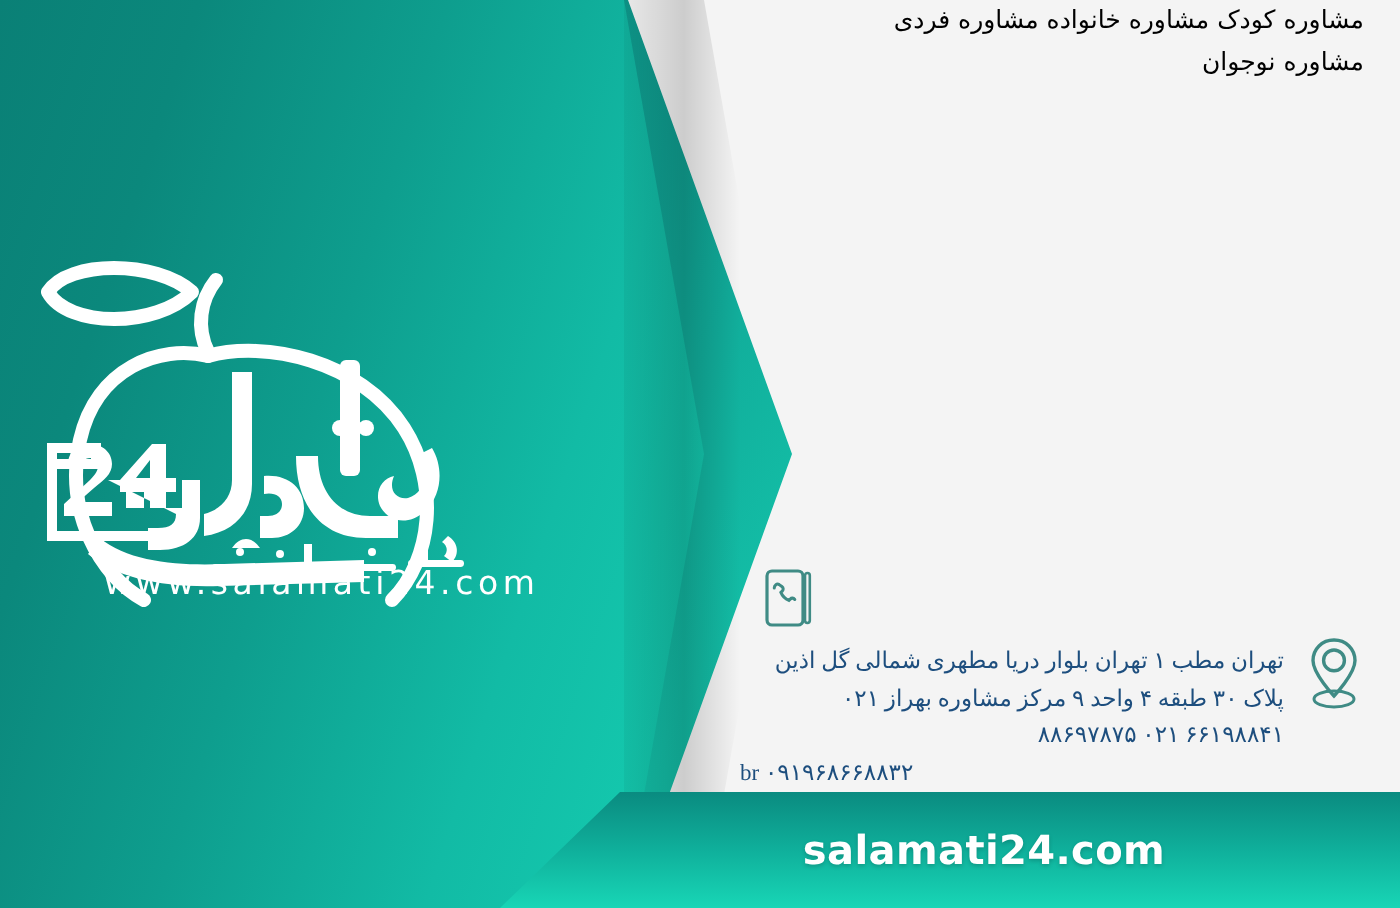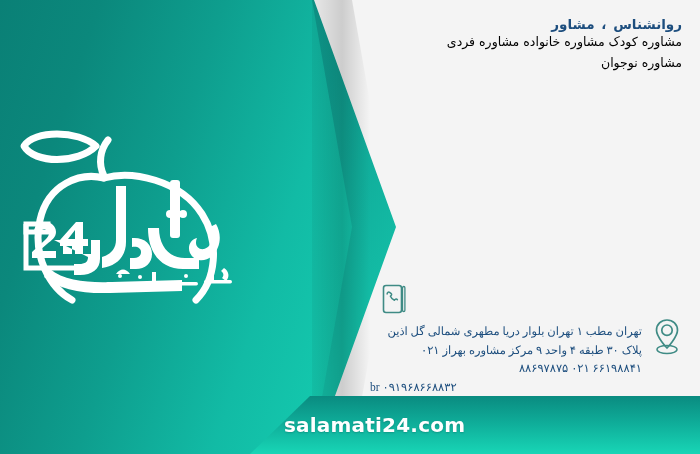--- a/index.html
+++ b/index.html
@@ -57,21 +57,21 @@
   }
 
   
   .bottom-bar{
     position:absolute;
     left:250px; bottom:0;
     width:450px; height:58px;
     background:linear-gradient(180deg,#0a8b80 0%,#0fae9a 48%,#18d6b6 100%);
     clip-path:polygon(60px 0, 450px 0, 450px 58px, 0 58px);
     -webkit-clip-path:polygon(60px 0, 450px 0, 450px 58px, 0 58px);
-    display:flex; align-items:center; 
+    display:flex; align-items:center; justify-content:center;
   }
   .bottom-bar .site{
     color:#ffffff;
     font-size:20px;
     font-weight:bold;
     letter-spacing:.2px;
     padding-left:34px;
     text-shadow:0 1px 2px rgba(0,0,0,.18);
   }
 
@@ -220,23 +220,23 @@
         <circle cx="100" cy="148" r="2"></circle>
         <circle cx="120" cy="149" r="2"></circle>
         <circle cx="166" cy="148" r="2"></circle>
         <path d="M96 146 c4 -6 10 -6 14 0 z"></path>
         <path d="M132 144 l4 0 0 10 -4 0 z"></path>
         <path d="M190 142 l4 0 0 11 -4 0 z"></path>
         <path d="M204 140 c5 3 6 9 2 13 l-4 -3 c2 -2 2 -5 -1 -7 z"></path>
       </g>
     </svg>
   </div>
+  <div class="logo-url">www.salamati24.com</div>
 
   <div class="content">
-    <div class="role">روانشناس ، مشاور</div>
     <div class="services">مشاوره کودک مشاوره خانواده مشاوره فردی مشاوره نوجوان</div>
   </div>
 
   <div class="contact">
 
     <div class="contact-row phonebook">
       <div class="icon-box">
         <svg width="26" height="30" viewBox="0 0 26 30" xmlns="http://www.w3.org/2000/svg">
           <rect x="1.5" y="1.5" width="18" height="27" rx="2.5" fill="none" stroke="#3f8b85" stroke-width="1.6"></rect>
           <rect x="20.5" y="2.5" width="2.4" height="25" rx="1.2" fill="none" stroke="#3f8b85" stroke-width="1.3"></rect>

